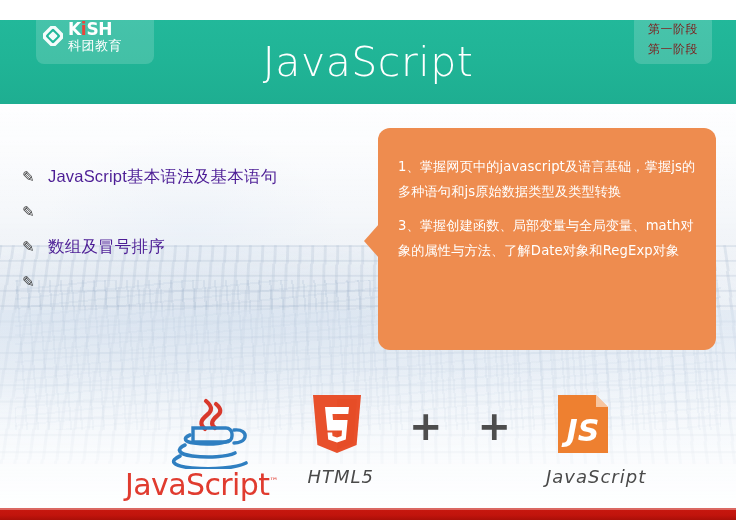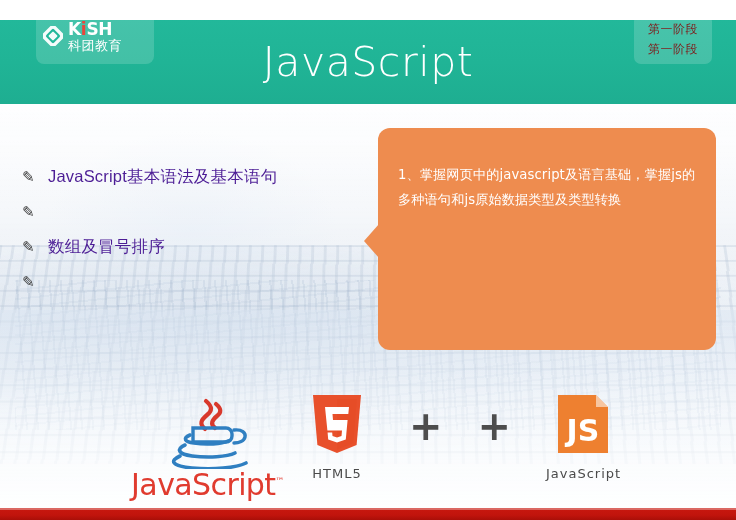--- a/index.html
+++ b/index.html
@@ -75,41 +75,41 @@
   
   .bullets{position:absolute;left:22px;top:166px;width:340px;}
   .bullet-row{display:flex;align-items:flex-start;margin-bottom:15px;}
   .bullet-mark{flex:0 0 auto;width:26px;color:#3a3a3a;font-size:15px;line-height:20px;
     transform:translateY(1px);}
   .bullet-text{color:#4c1d95;font-size:16.5px;line-height:20px;letter-spacing:.2px;
     font-family:Liberation Sans, sans-serif;white-space:nowrap;}
 
   
   .callout{position:absolute;left:378px;top:128px;width:338px;height:222px;
-    background:#ee8c4f;border-radius:12px;box-sizing:border-box;padding:34px 18px 14px 20px;}
+    background:#ee8c4f;border-radius:12px;box-sizing:border-box;padding:26px 18px 14px 20px;}
   .callout-arrow{position:absolute;left:-14px;top:96px;width:0;height:0;
     border-top:17px solid transparent;border-bottom:17px solid transparent;
     border-right:15px solid #ee8c4f;}
   .callout p{margin:0 0 8px 0;color:#ffffff;font-size:13.2px;line-height:1.92;
     letter-spacing:.1px;font-family:"DejaVu Sans",sans-serif;}
 
   
   .techrow{position:absolute;left:0;bottom:12px;width:736px;height:120px;}
 
-  .js-java{position:absolute;left:125px;bottom:6px;width:165px;text-align:center;}
+  .js-java{position:absolute;left:125px;bottom:6px;width:165px;}
   .java-cup{width:112px;height:74px;margin:0 auto;position:relative;}
   .java-label{font-size:30px;color:#e03b2f;font-weight:normal;letter-spacing:-.6px;
     font-family:"DejaVu Sans",sans-serif;margin-top:-2px;}
   .java-tm{font-size:9px;vertical-align:super;}
 
   .trio{position:absolute;left:300px;bottom:8px;width:320px;height:110px;
     display:flex;align-items:flex-start;justify-content:space-between;}
-  .tech{width:74px;text-align:center;}
+  .tech{width:74px;text-align:right;font-style:italic;}
   .tech-mark{height:72px;display:flex;align-items:center;justify-content:center;}
-  .tech-name{font-size:13px;color:#4a4a4a;letter-spacing:1px;margin-top:4px;
+  .tech-name{font-size:18px;color:#4a4a4a;letter-spacing:1px;margin-top:4px;
     font-family:"DejaVu Sans",sans-serif;}
   .plus{font-size:40px;color:#4d4d4d;line-height:72px;font-weight:bold;
     font-family:"DejaVu Sans",sans-serif;}
 
   .bottom-bar{position:absolute;left:0;bottom:0;width:736px;height:12px;
     background:linear-gradient(180deg,#c8180f 0%,#c1140c 60%,#a90f08 100%);}
   .bottom-bar-hl{position:absolute;left:0;top:0;width:736px;height:2px;
     background:rgba(255,255,255,.35);}
 </style>
 </head>
@@ -167,20 +167,21 @@
       <span class="bullet-text">数组及冒号排序</span>
     </div>
     <div class="bullet-row">
       <span class="bullet-mark">✎</span>
     </div>
   </div>
 
   <div class="callout">
     <div class="callout-arrow"></div>
     <p>1、掌握网页中的javascript及语言基础，掌握js的多种语句和js原始数据类型及类型转换</p>
+    <p>3、掌握创建函数、局部变量与全局变量、math对象的属性与方法、了解Date对象和RegExp对象</p>
   </div>
 
   <div class="techrow">
 
     <div class="js-java">
       <div class="java-cup">
         <svg width="112" height="74" viewBox="0 0 112 74">
           <g fill="none" stroke="#d8382c" stroke-width="4.2" stroke-linecap="round">
             <path d="M54 6 c7 6 6 10 1 14 c-6 5 -8 9 -2 14"></path>
             <path d="M64 9 c6 5 5 9 1 12 c-5 4 -7 8 -2 12"></path>

